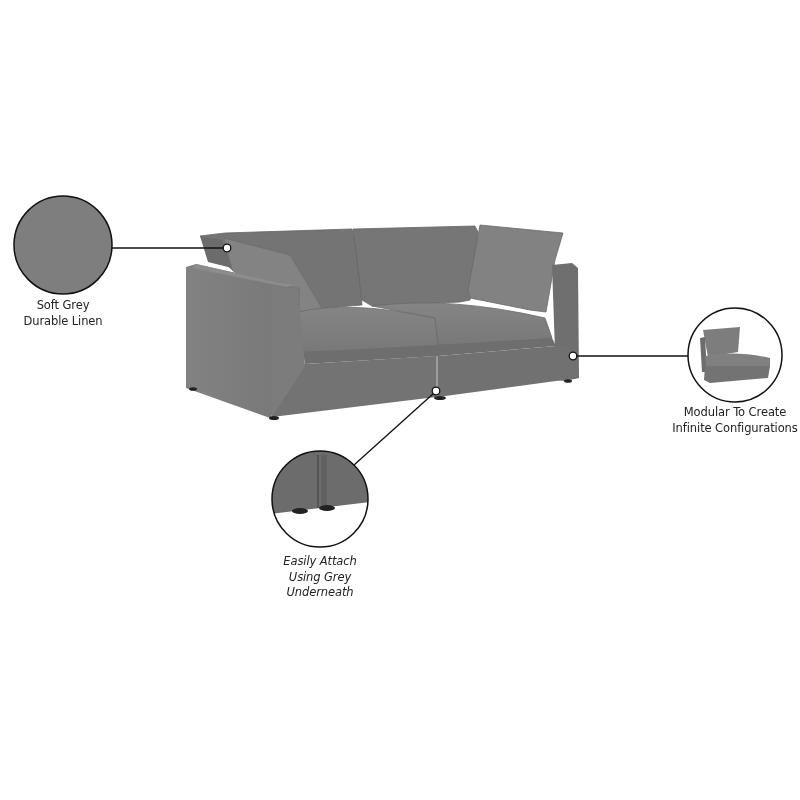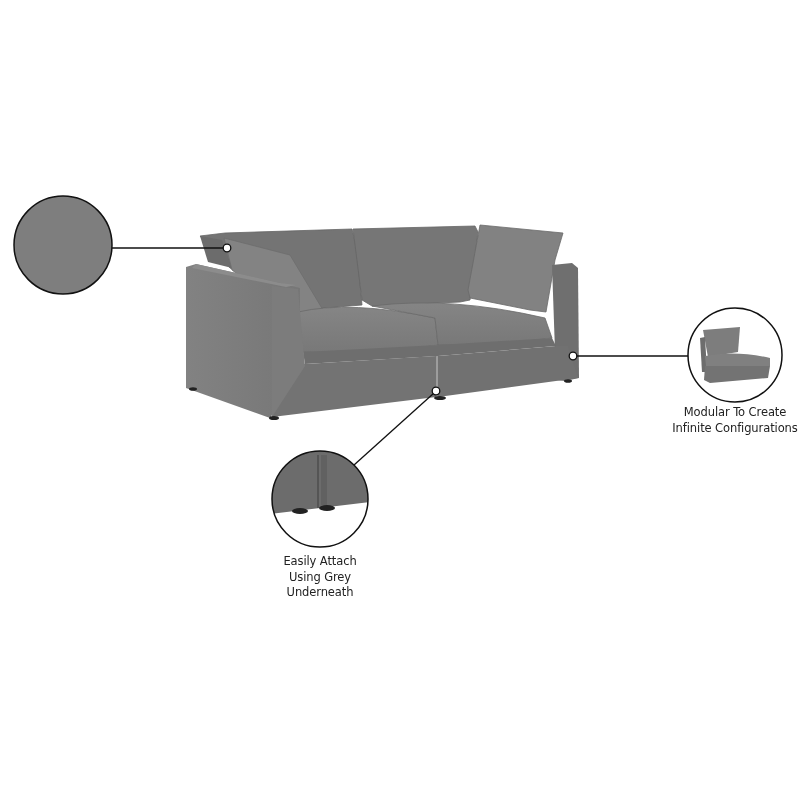--- a/index.html
+++ b/index.html
@@ -97,24 +97,28 @@
         <rect x="321" y="455" width="6" height="50" fill="#616161"></rect>
         <ellipse cx="300" cy="511" rx="8" ry="3" fill="#222"></ellipse>
         <ellipse cx="327" cy="508" rx="8" ry="3" fill="#222"></ellipse>
       </g>
       <circle cx="320" cy="499" r="48" fill="none" stroke="#111" stroke-width="1.5"></circle>
       <line x1="354" y1="465" x2="434" y2="393" stroke="#111" stroke-width="1.3"></line>
       <circle cx="436" cy="391" r="3.8" fill="#fff" stroke="#111" stroke-width="1.3"></circle>
     </g>
   </svg>
 
+  <div class="label" style="left:3px; top:298px; width:120px;">
+    <div>Soft Grey</div>
+    <div>Durable Linen</div>
+  </div>
 
   <div class="label" style="left:665px; top:405px; width:140px;">
     <div>Modular To Create</div>
     <div>Infinite Configurations</div>
   </div>
 
-  <div class="label" style="left:260px; top:554px; width:120px;">
+  <div class="label" style="left:260px; top:554px; width:120px;font-style:italic;">
     <div>Easily Attach</div>
     <div>Using Grey</div>
     <div>Underneath</div>
   </div>
 </div>
 
 </body></html>

